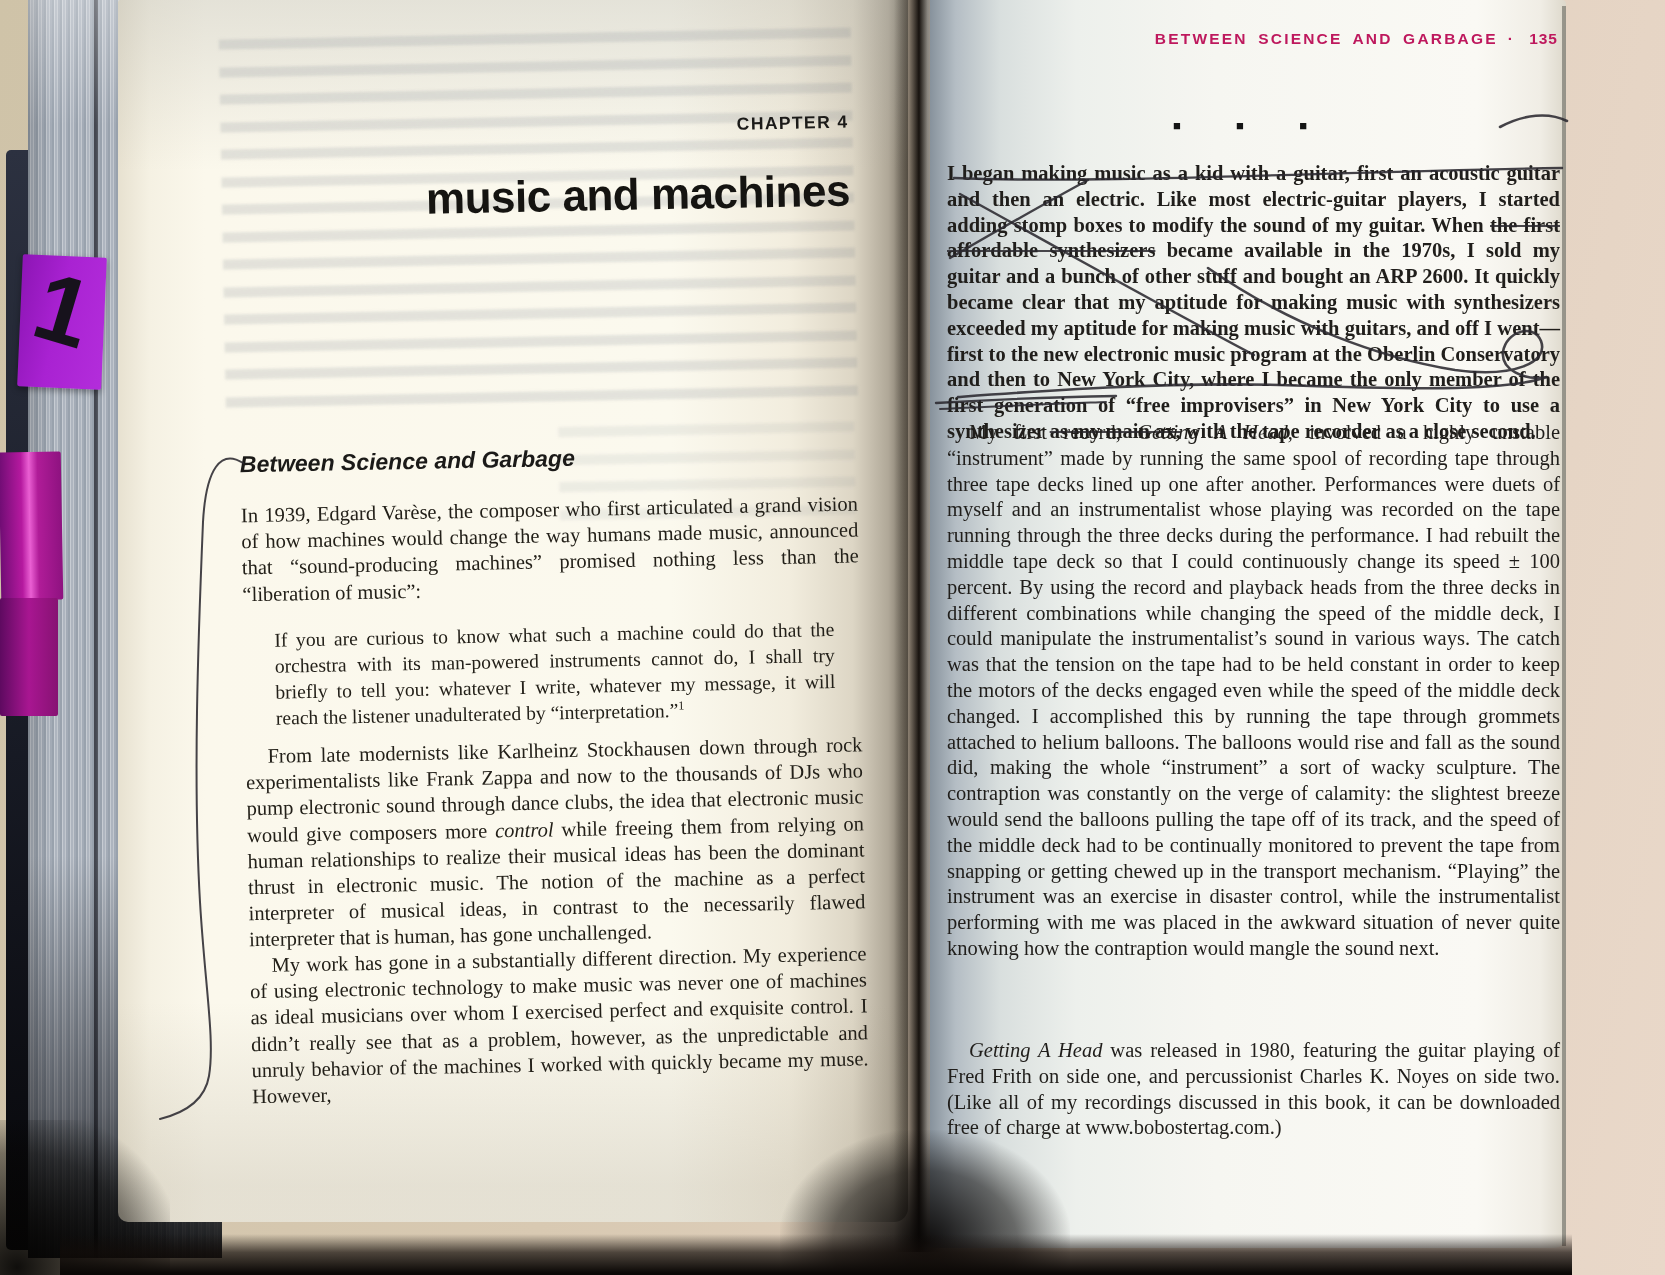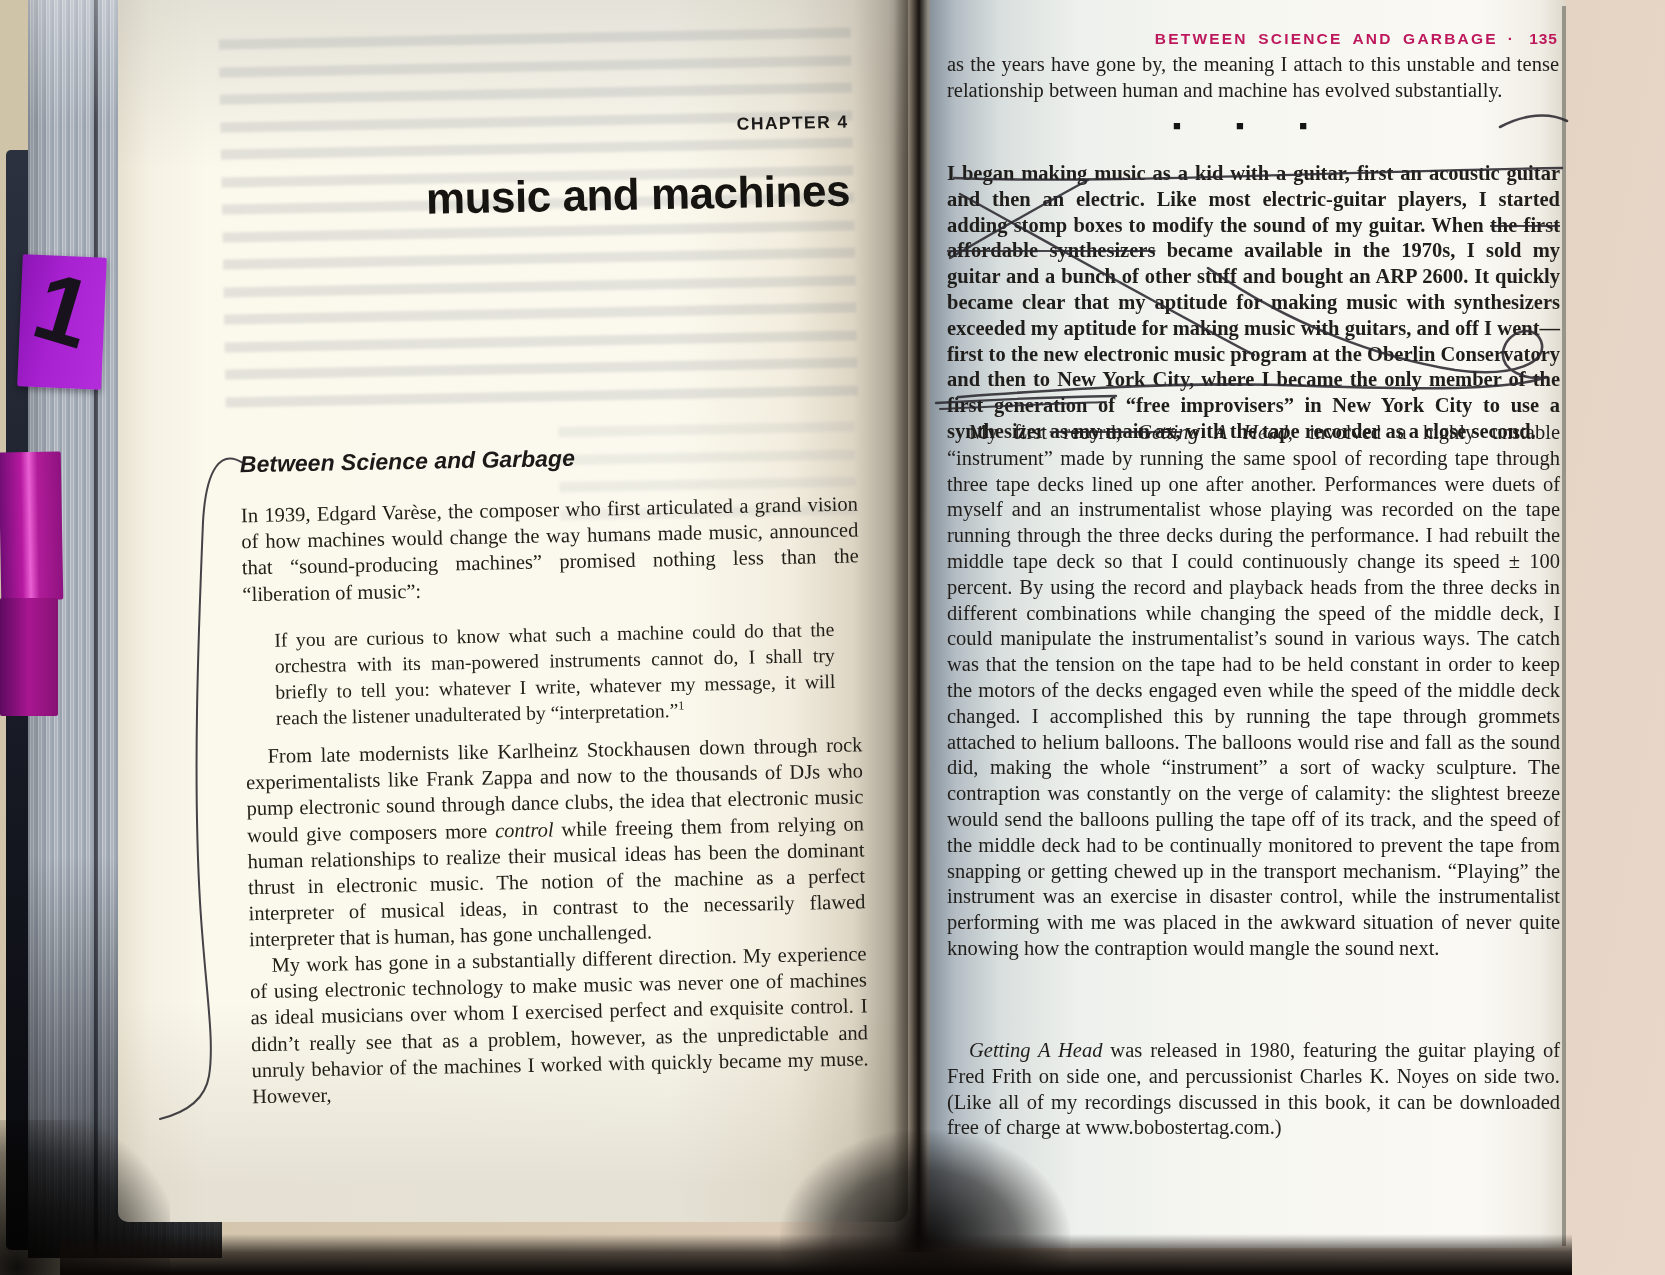--- a/index.html
+++ b/index.html
@@ -121,21 +121,20 @@
     <div class="lp-body lp-para-intro">In 1939, Edgard Varèse, the composer who first articulated a grand vision of how machines would change the way humans made music, announced that “sound-producing machines” promised nothing less than the “liberation of music”:</div>
     <div class="lp-body lp-quote"><span>If you are curious to know what such a machine could do that the orchestra with its man-powered instruments cannot do, I shall try briefly to tell you: whatever I write, whatever my message, it will reach the listener unadulterated by “interpretation.”</span><sup>1</sup></div>
     <div class="lp-body lp-para-from"><span>From late modernists like Karlheinz Stockhausen down through rock experimentalists like Frank Zappa and now to the thousands of DJs who pump electronic sound through dance clubs, the idea that electronic music would give composers more </span><span class="em">control</span><span> while freeing them from relying on human relationships to realize their musical ideas has been the dominant thrust in electronic music. The notion of the machine as a perfect interpreter of musical ideas, in contrast to the necessarily flawed interpreter that is human, has gone unchallenged.</span></div>
     <div class="lp-body lp-para-mywork">My work has gone in a substantially different direction. My experience of using electronic technology to make music was never one of machines as ideal musicians over whom I exercised perfect and exquisite control. I didn’t really see that as a problem, however, as the unpredictable and unruly behavior of the machines I worked with quickly became my muse. However,</div>
   </div>
 
   <div class="rp-content">
     <div class="running-header">
       <span>BETWEEN SCIENCE AND GARBAGE</span><span class="sep">·</span><span class="pageno">135</span>
     </div>
-    <div class="rp-body rp-para-continuation">as the years have gone by, the meaning I attach to this unstable and tense relationship between human and machine has evolved substantially.</div>
     <div class="rp-divider">■ ■ ■</div>
     <div class="rp-body rp-para-guitar"><span>I began making music as a kid with a guitar, first an acoustic guitar and then an electric. Like most electric-guitar players, I started adding stomp boxes to modify the sound of my guitar. When </span><span class="pen-strike">the first affordable synthesizers</span><span> became available in the 1970s, I sold my guitar and a bunch of other stuff and bought an ARP 2600. It quickly became clear that my aptitude for making music with synthesizers exceeded my aptitude for making music with guitars, and off I went—first to the new electronic music program at the Oberlin Conservatory and then to New York City, where I became the only member of the first generation of “free improvisers” in New York City to use a synthesizer </span><span class="pen-strike">as my main ax,</span><span> with the tape recorder as a close second.</span></div>
     <div class="rp-body rp-para-record"><span>My first record, </span><span class="em">Getting A Head</span><span>, involved a highly unstable “instrument” made by running the same spool of recording tape through three tape decks lined up one after another. Performances were duets of myself and an instrumentalist whose playing was recorded on the tape running through the three decks during the performance. I had rebuilt the middle tape deck so that I could continuously change its speed ± 100 percent. By using the record and playback heads from the three decks in different combinations while changing the speed of the middle deck, I could manipulate the instrumentalist’s sound in various ways. The catch was that the tension on the tape had to be held constant in order to keep the motors of the decks engaged even while the speed of the middle deck changed. I accomplished this by running the tape through grommets attached to helium balloons. The balloons would rise and fall as the sound did, making the whole “instrument” a sort of wacky sculpture. The contraption was constantly on the verge of calamity: the slightest breeze would send the balloons pulling the tape off of its track, and the speed of the middle deck had to be continually monitored to prevent the tape from snapping or getting chewed up in the transport mechanism. “Playing” the instrument was an exercise in disaster control, while the instrumentalist performing with me was placed in the awkward situation of never quite knowing how the contraption would mangle the sound next.</span></div>
     <div class="rp-body rp-para-release"><span class="em">Getting A Head</span><span> was released in 1980, featuring the guitar playing of Fred Frith on side one, and percussionist Charles K. Noyes on side two. (Like all of my recordings discussed in this book, it can be downloaded free of charge at www.bobostertag.com.)</span></div>
   </div>
 
   <svg class="pen-overlay" viewBox="0 0 1665 1275" xmlns="http://www.w3.org/2000/svg">
     <path stroke-width="2" d="M243,463 C221,449 206,468 203,522 C198,642 193,782 200,902 C205,986 215,1040 209,1076 C205,1100 184,1113 160,1119"></path>
     <path stroke-width="2.6" d="M1500,127 C1524,114 1549,112 1567,121"></path>
     <path stroke-width="2.4" d="M954,178 C1100,184 1320,172 1562,168"></path>

